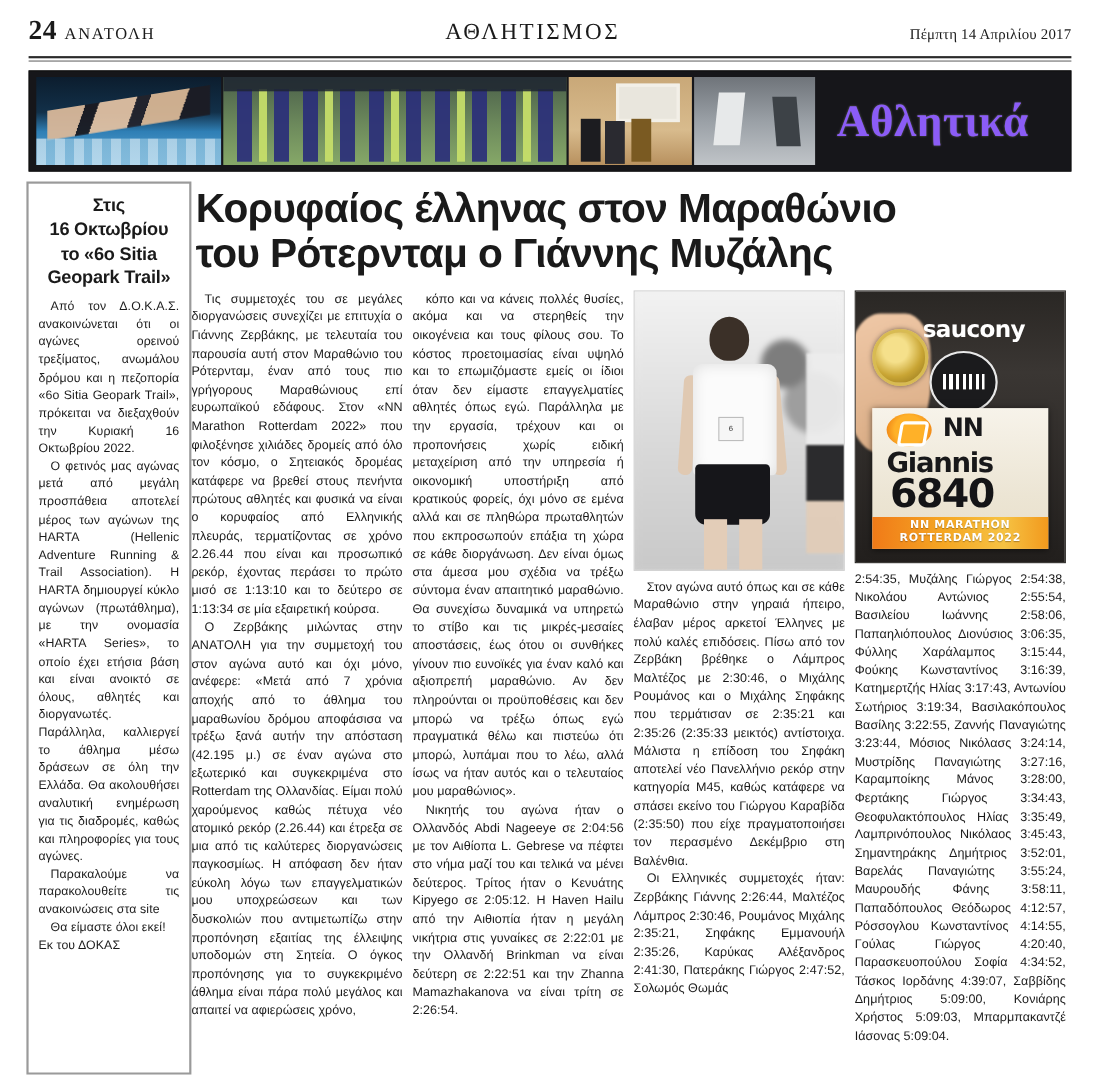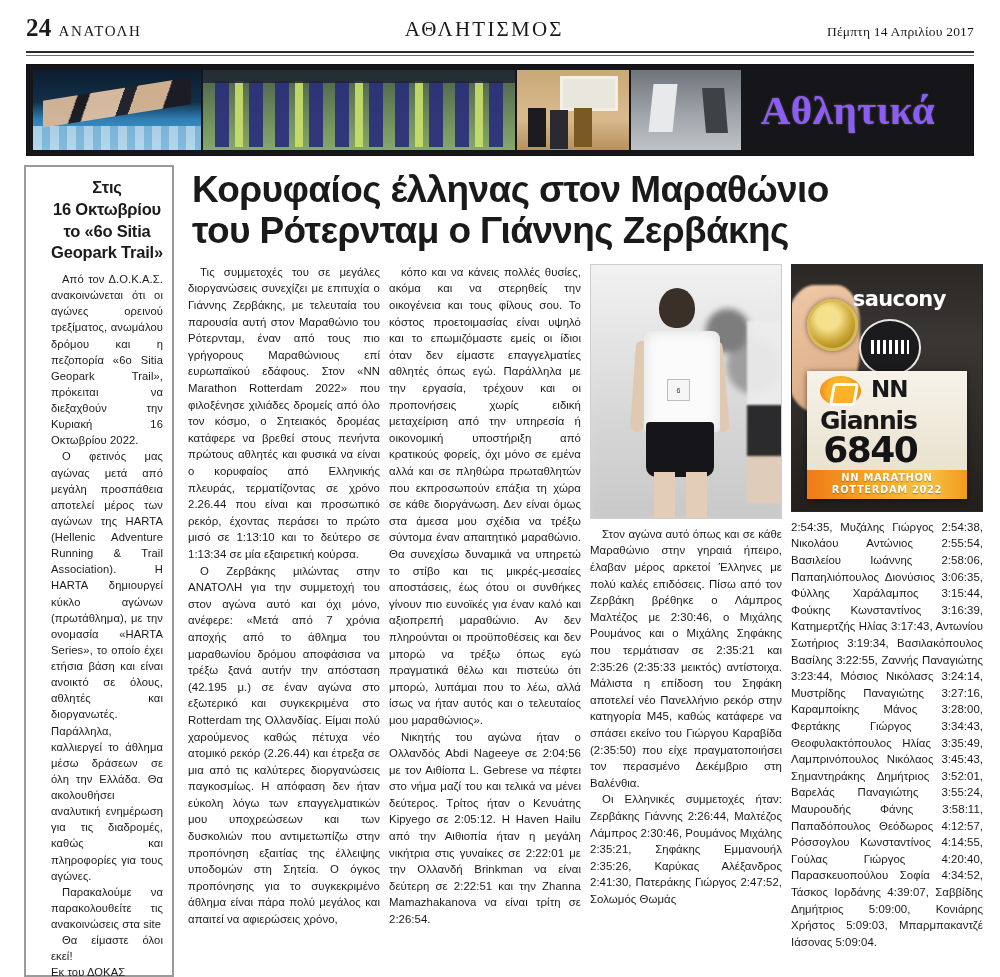--- a/index.html
+++ b/index.html
@@ -82,22 +82,22 @@
   .content {
     display: flex; gap: 0;
     margin-top: 9px;
     height: 812px;
   }
 
   
   .sidebar {
     flex: 0 0 150px;
     border: 2px solid #9a9a9a;
-    padding: 8px 9px 6px 25px;
-    margin-right: 14px;
+    padding: 8px 9px 6px 9px;
+    margin-right: 0;
     background: #fff;
   }
   .sb-title {
     text-align: center;
     font-size: 16.5px; font-weight: bold; line-height: 1.32;
     margin: 2px 0 7px 0;
     letter-spacing: -.2px;
   }
   .sb-title span { display: block; }
   .sb-body p {
@@ -306,21 +306,21 @@
         <p>Παρακαλούμε να παρακολουθείτε τις ανακοινώσεις στα site</p>
         <p>Θα είμαστε όλοι εκεί!</p>
         <p class="noind">Εκ του ΔΟΚΑΣ</p>
       </div>
     </aside>
 
     <section class="main">
 
       <h1 class="headline">
         <span>Κορυφαίος έλληνας στον Μαραθώνιο</span>
-        <span>του Ρότερνταμ ο Γιάννης Ζερβάκης</span>
+        <span>του Ρότερνταμ ο Γιάννης Μυζάλης</span>
       </h1>
 
       <div class="cols">
 
         <div class="col col1">
           <p>Τις συμμετοχές του σε μεγάλες διοργανώσεις συνεχίζει με επιτυχία ο Γιάννης Ζερβάκης, με τελευταία του παρουσία αυτή στον Μαραθώνιο του Ρότερνταμ, έναν από τους πιο γρήγορους Μαραθώνιους επί ευρωπαϊκού εδάφους. Στον «NN Marathon Rotterdam 2022» που φιλοξένησε χιλιάδες δρομείς από όλο τον κόσμο, ο Σητειακός δρομέας κατάφερε να βρεθεί στους πενήντα πρώτους αθλητές και φυσικά να είναι ο κορυφαίος από Ελληνικής πλευράς, τερματίζοντας σε χρόνο 2.26.44 που είναι και προσωπικό ρεκόρ, έχοντας περάσει το πρώτο μισό σε 1:13:10 και το δεύτερο σε 1:13:34 σε μία εξαιρετική κούρσα.</p>
           <p>Ο Ζερβάκης μιλώντας στην ΑΝΑΤΟΛΗ για την συμμετοχή του στον αγώνα αυτό και όχι μόνο, ανέφερε: «Μετά από 7 χρόνια αποχής από το άθλημα του μαραθωνίου δρόμου αποφάσισα να τρέξω ξανά αυτήν την απόσταση (42.195 μ.) σε έναν αγώνα στο εξωτερικό και συγκεκριμένα στο Rotterdam της Ολλανδίας. Είμαι πολύ χαρούμενος καθώς πέτυχα νέο ατομικό ρεκόρ (2.26.44) και έτρεξα σε μια από τις καλύτερες διοργανώσεις παγκοσμίως. Η απόφαση δεν ήταν εύκολη λόγω των επαγγελματικών μου υποχρεώσεων και των δυσκολιών που αντιμετωπίζω στην προπόνηση εξαιτίας της έλλειψης υποδομών στη Σητεία. Ο όγκος προπόνησης για το συγκεκριμένο άθλημα είναι πάρα πολύ μεγάλος και απαιτεί να αφιερώσεις χρόνο,</p>
         </div>
 
         <div class="col col2">

